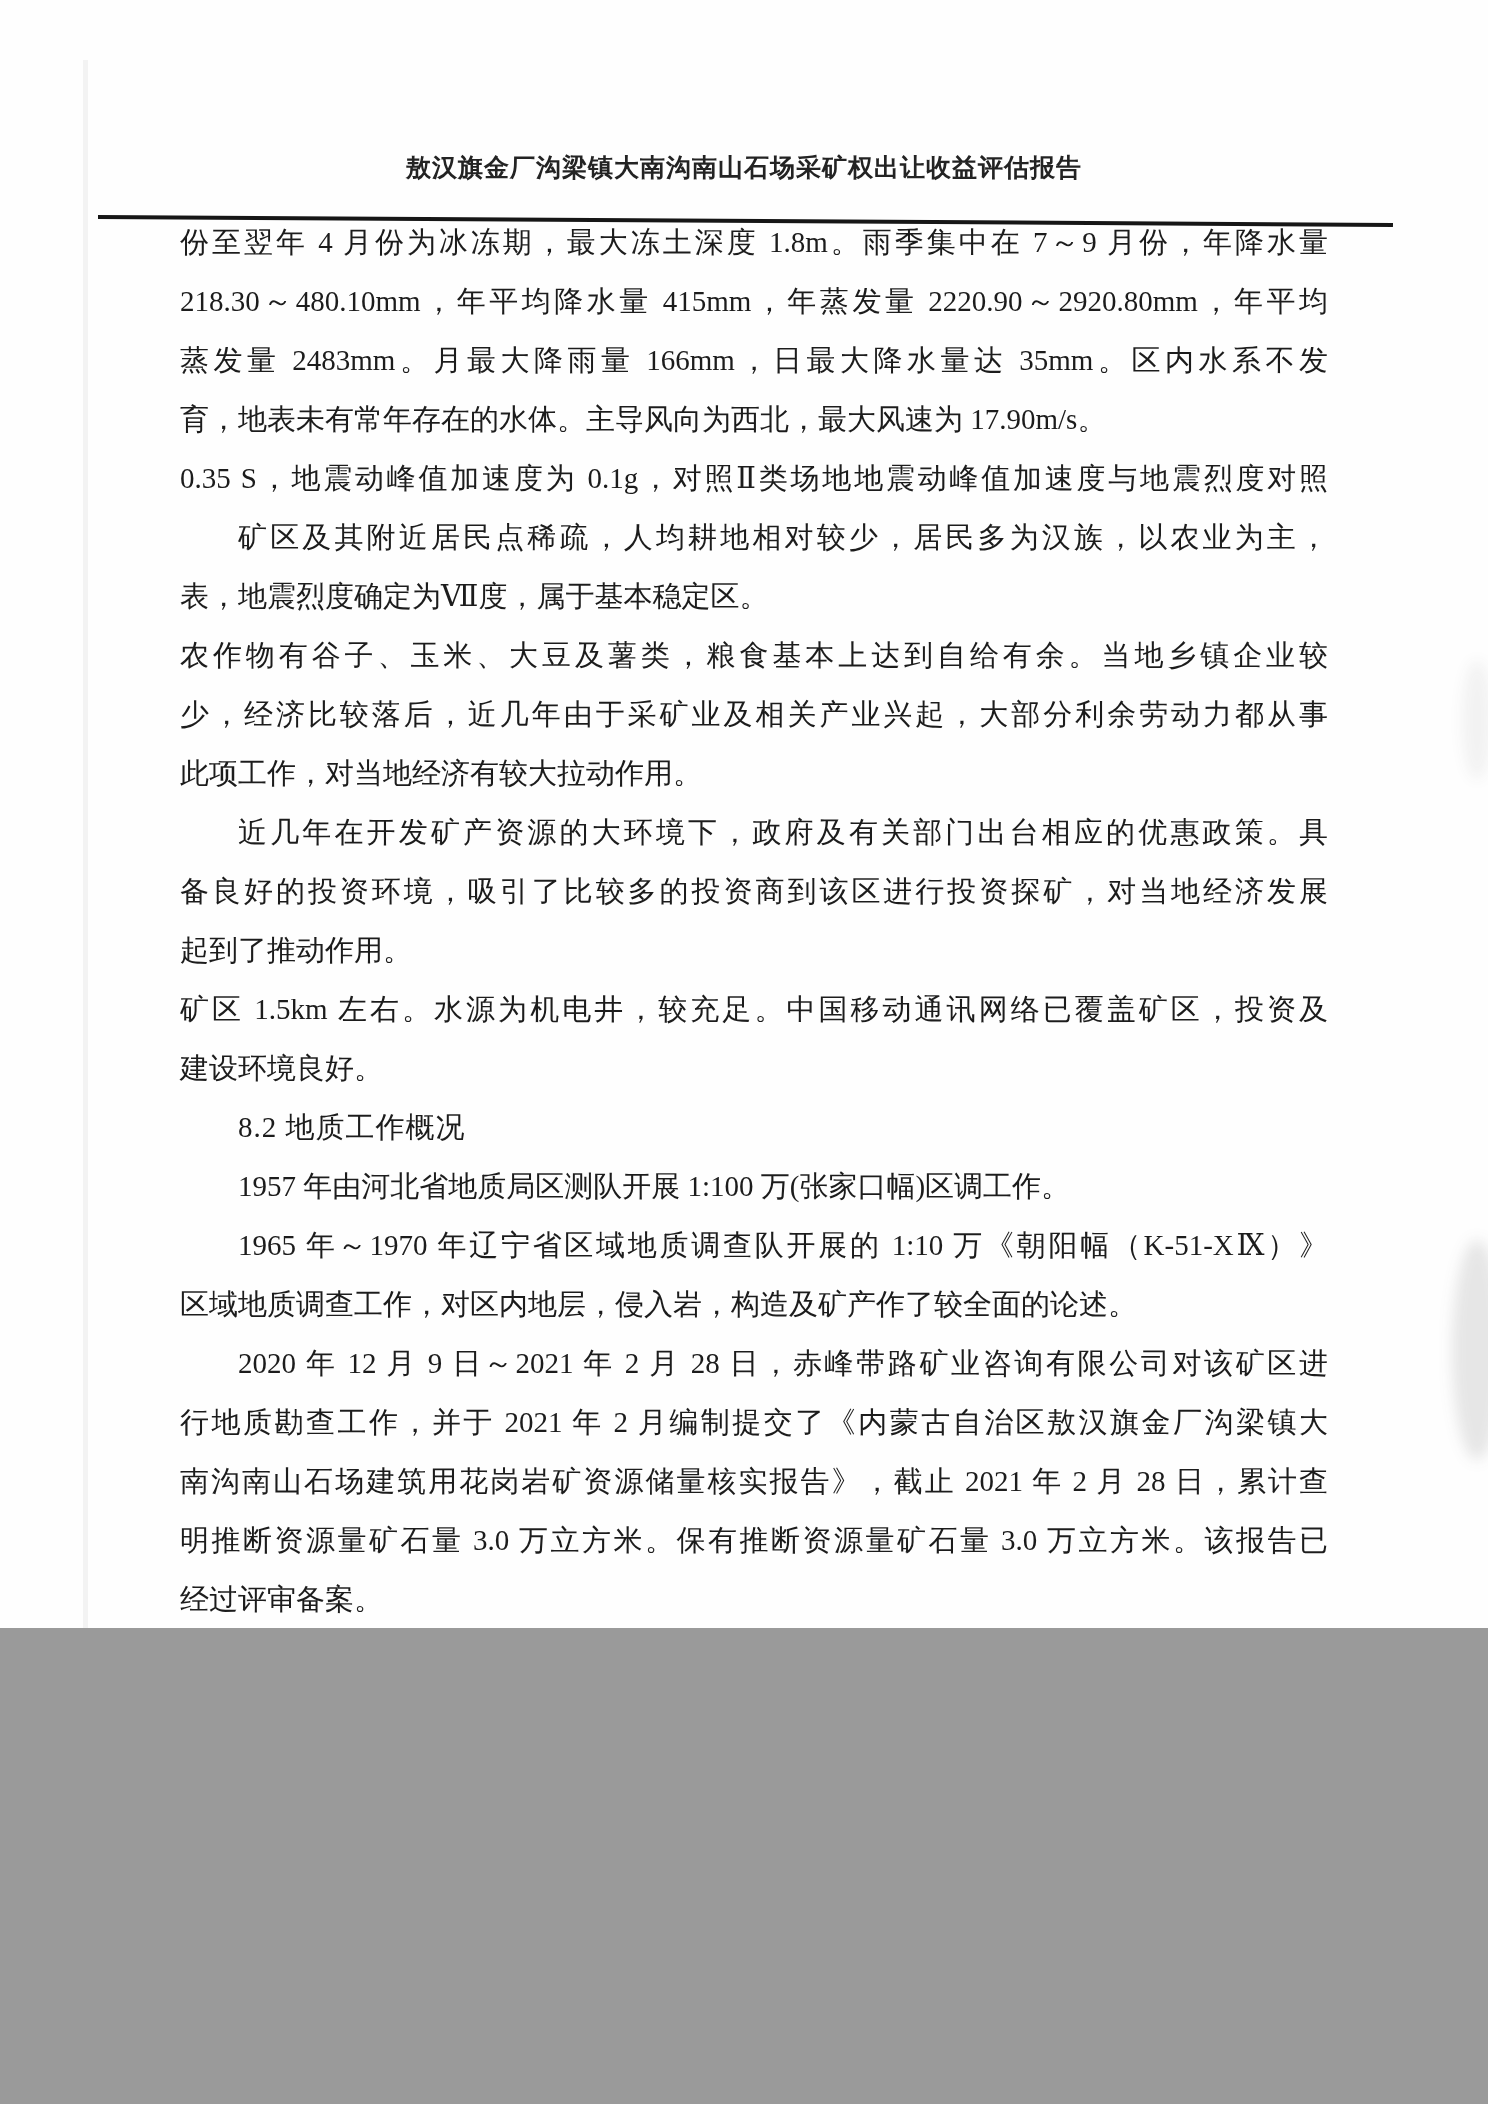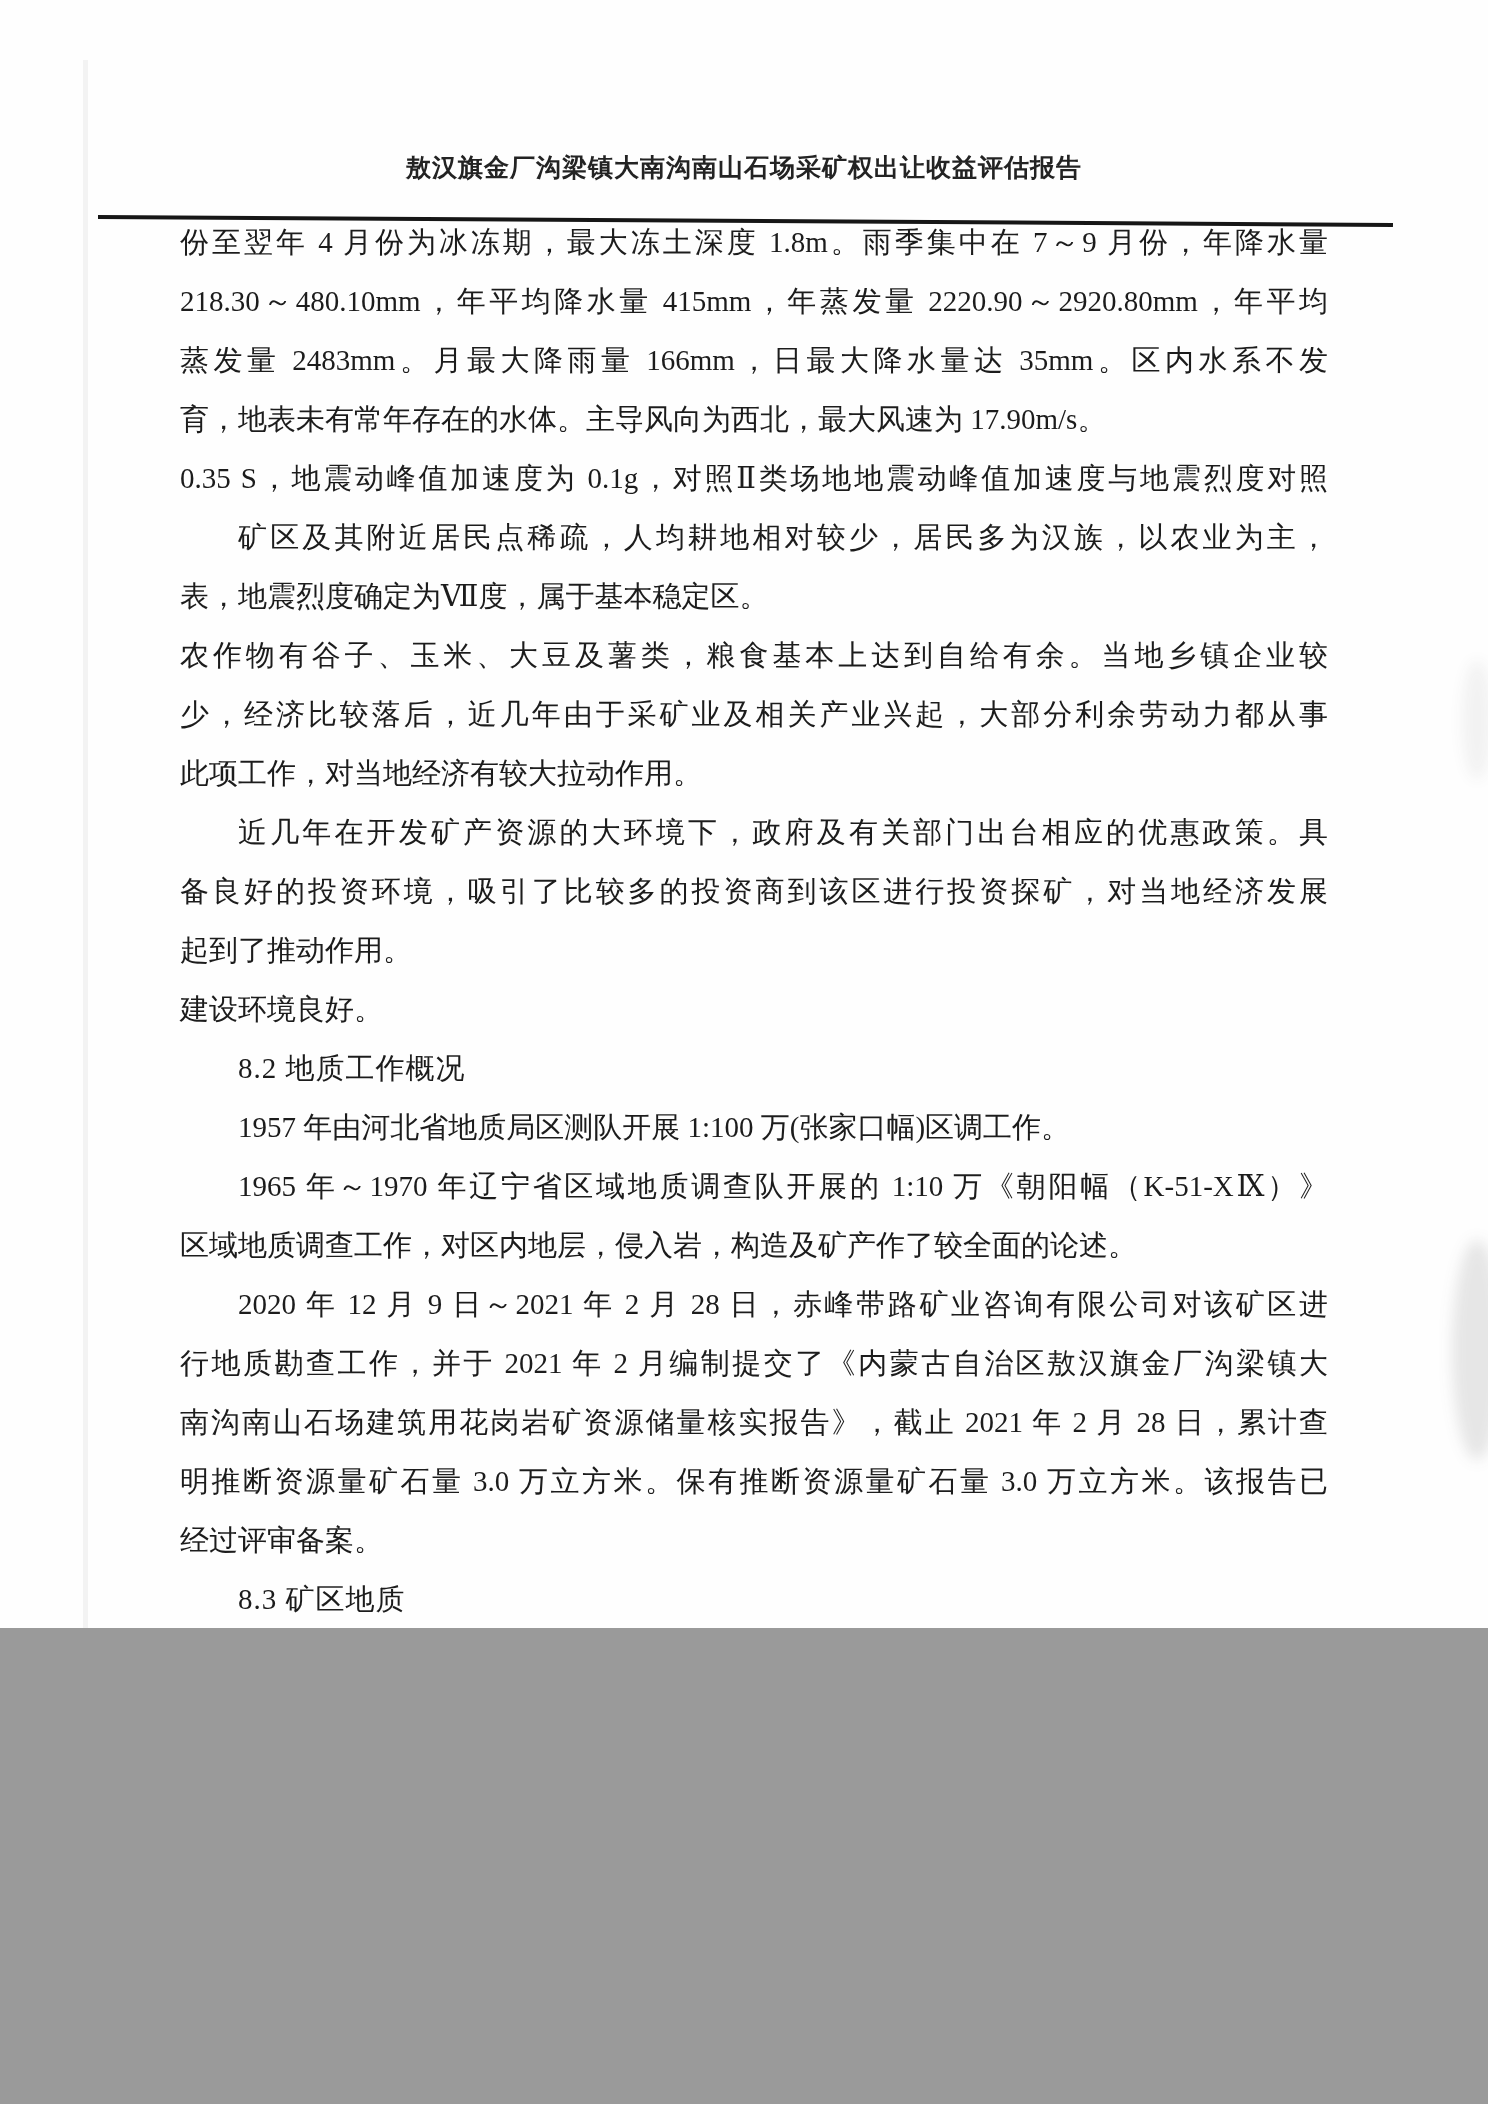--- a/index.html
+++ b/index.html
@@ -60,20 +60,21 @@
       <div class="line">育，地表未有常年存在的水体。主导风向为西北，最大风速为 17.90m/s。</div>
       <div class="line j">0.35 S，地震动峰值加速度为 0.1g，对照Ⅱ类场地地震动峰值加速度与地震烈度对照</div>
       <div class="line indent j">矿区及其附近居民点稀疏，人均耕地相对较少，居民多为汉族，以农业为主，</div>
       <div class="line">表，地震烈度确定为Ⅶ度，属于基本稳定区。</div>
       <div class="line j">农作物有谷子、玉米、大豆及薯类，粮食基本上达到自给有余。当地乡镇企业较</div>
       <div class="line j">少，经济比较落后，近几年由于采矿业及相关产业兴起，大部分利余劳动力都从事</div>
       <div class="line">此项工作，对当地经济有较大拉动作用。</div>
       <div class="line indent j">近几年在开发矿产资源的大环境下，政府及有关部门出台相应的优惠政策。具</div>
       <div class="line j">备良好的投资环境，吸引了比较多的投资商到该区进行投资探矿，对当地经济发展</div>
       <div class="line">起到了推动作用。</div>
+      <div class="line j">矿区 1.5km 左右。水源为机电井，较充足。中国移动通讯网络已覆盖矿区，投资及</div>
       <div class="line">建设环境良好。</div>
       <div class="line indent heading">8.2 地质工作概况</div>
       <div class="line indent">1957 年由河北省地质局区测队开展 1:100 万(张家口幅)区调工作。</div>
       <div class="line indent j">1965 年～1970 年辽宁省区域地质调查队开展的 1:10 万《朝阳幅（K-51-XⅨ）》</div>
       <div class="line">区域地质调查工作，对区内地层，侵入岩，构造及矿产作了较全面的论述。</div>
       <div class="line indent j">2020 年 12 月 9 日～2021 年 2 月 28 日，赤峰带路矿业咨询有限公司对该矿区进</div>
       <div class="line j">行地质勘查工作，并于 2021 年 2 月编制提交了《内蒙古自治区敖汉旗金厂沟梁镇大</div>
       <div class="line j">南沟南山石场建筑用花岗岩矿资源储量核实报告》，截止 2021 年 2 月 28 日，累计查</div>
       <div class="line j">明推断资源量矿石量 3.0 万立方米。保有推断资源量矿石量 3.0 万立方米。该报告已</div>
       <div class="line">经过评审备案。</div>

